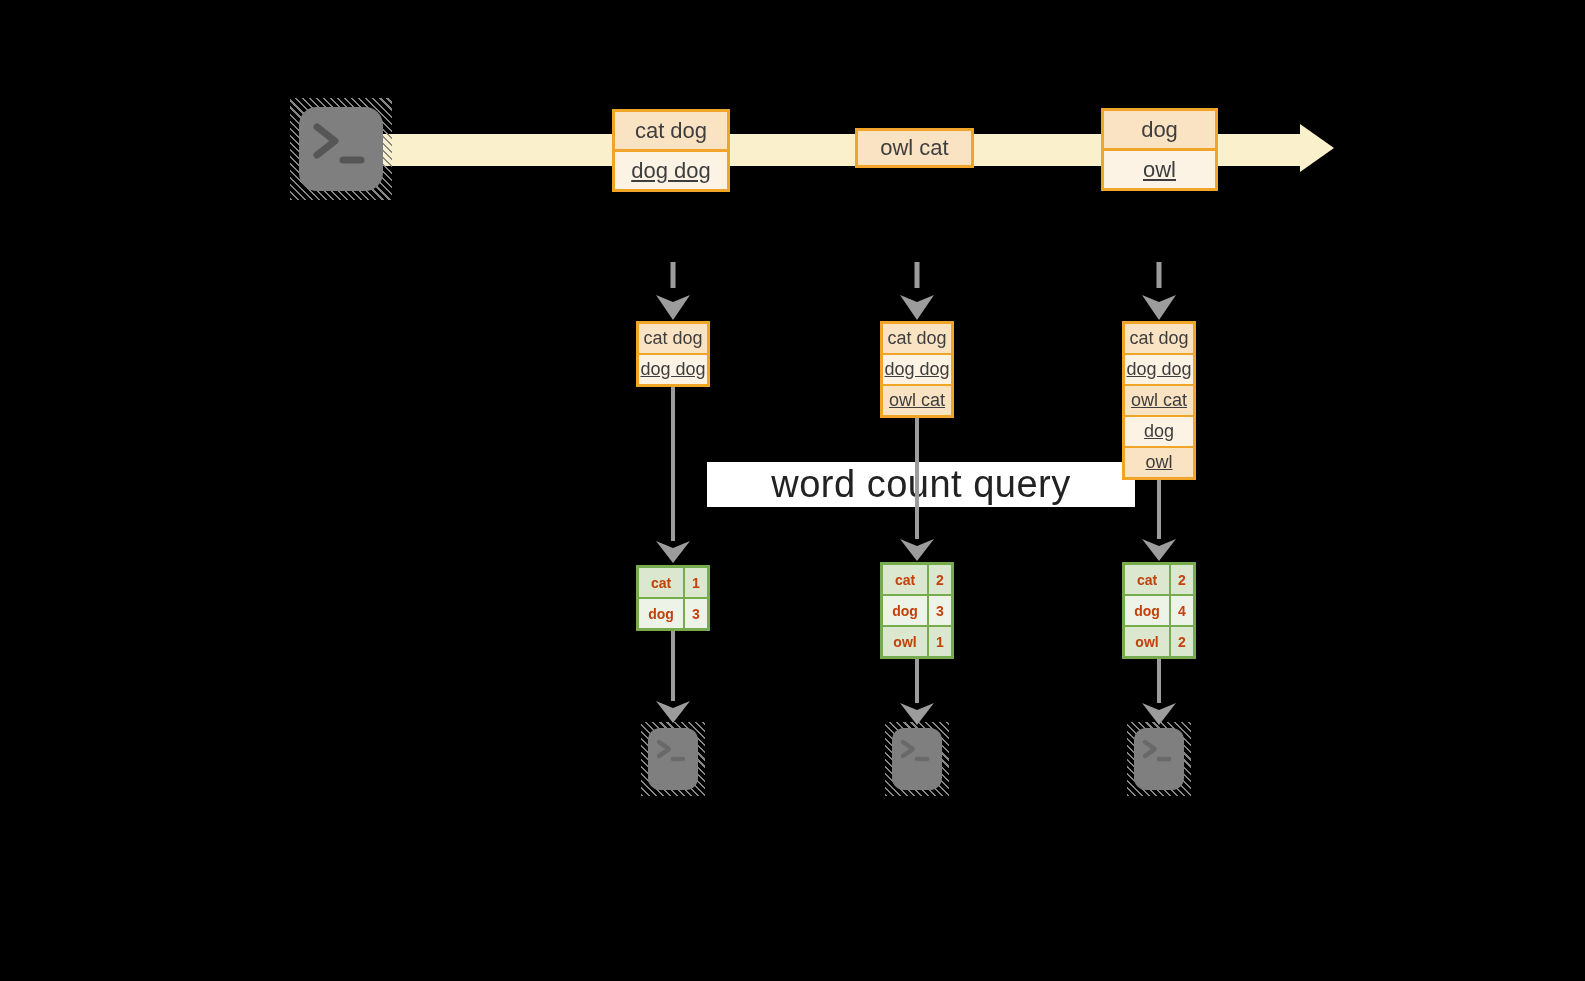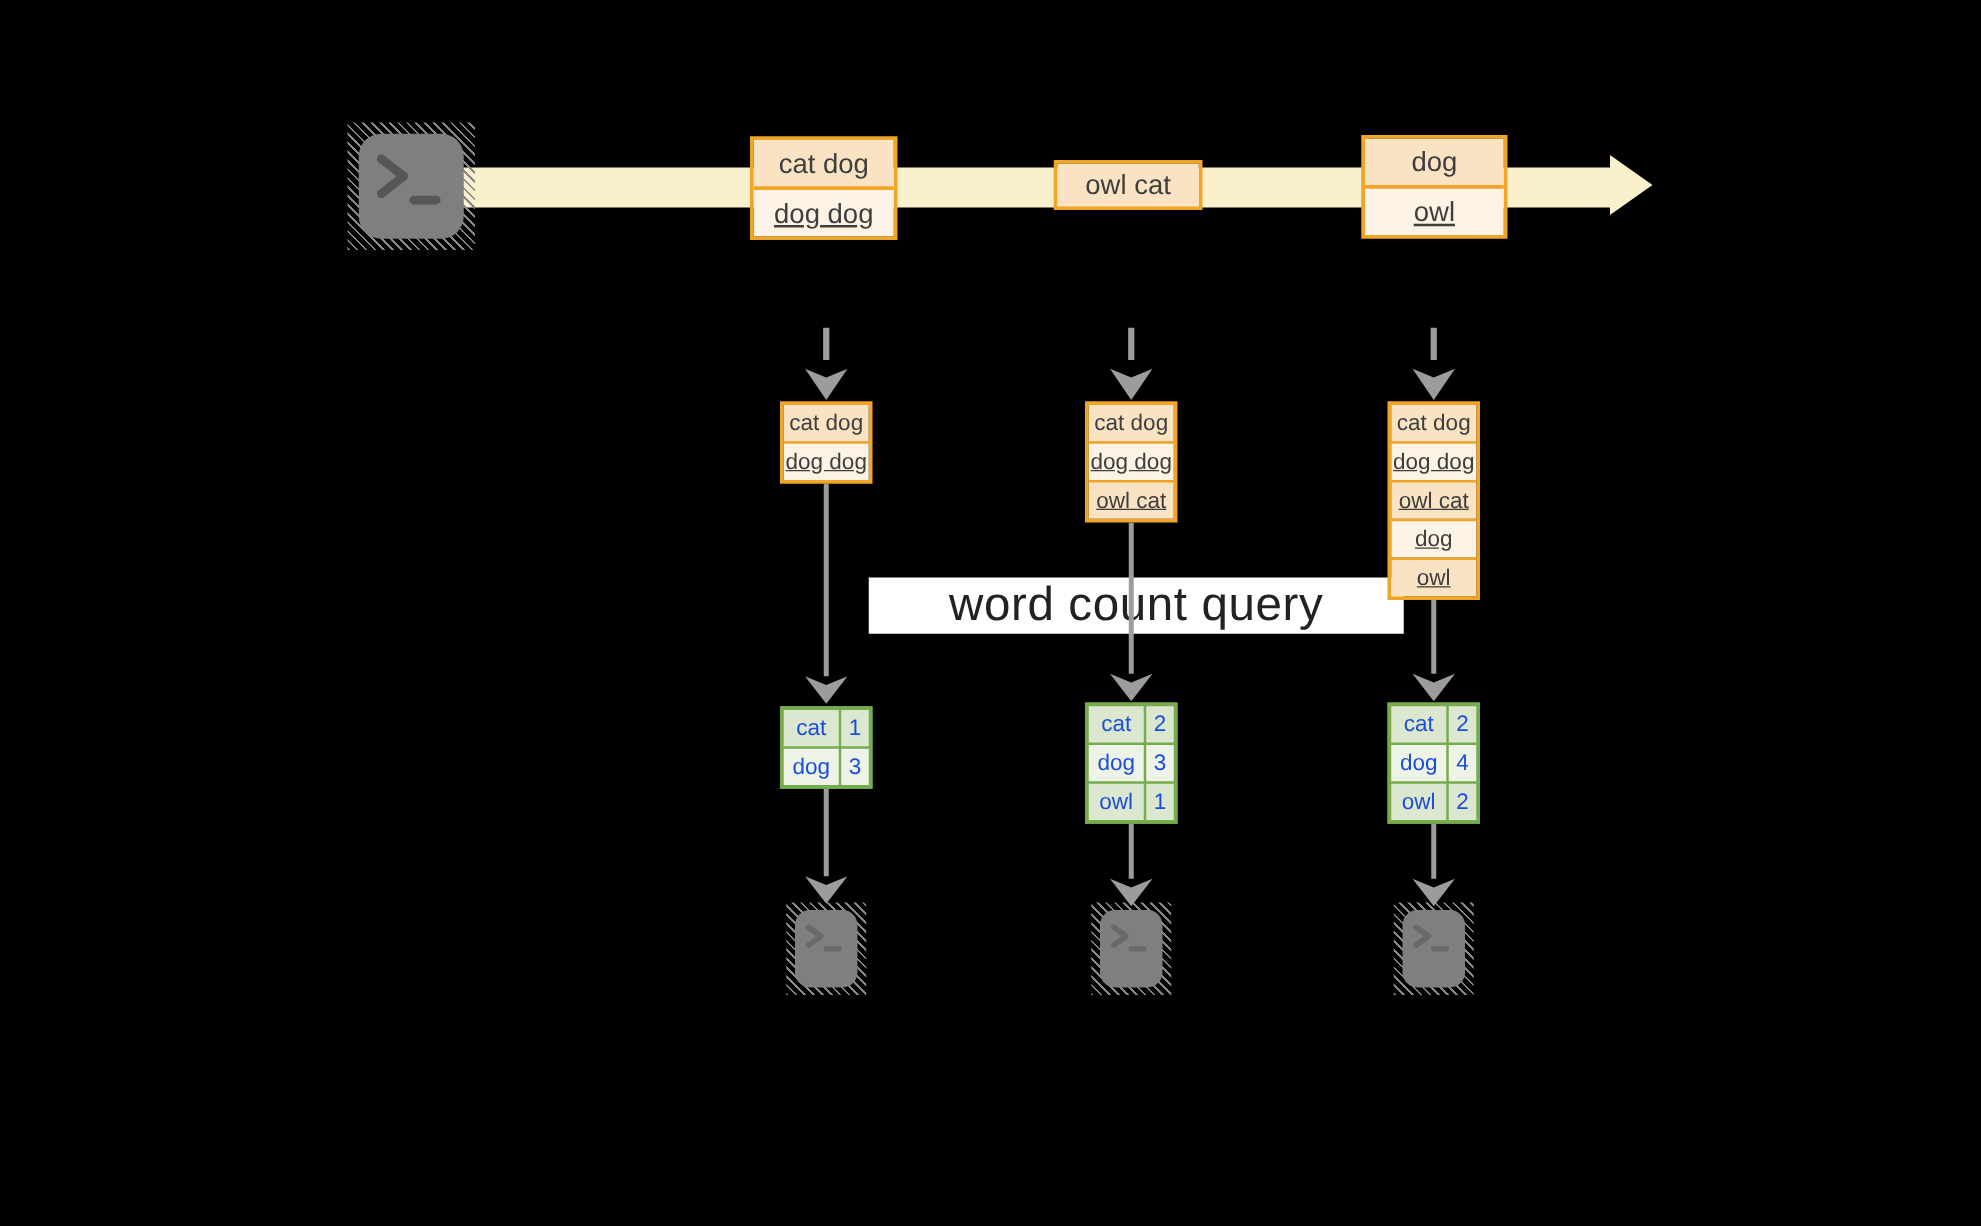--- a/index.html
+++ b/index.html
@@ -12,20 +12,21 @@
     --band:#FBF0CC;
     --gray:#9C9C9C;
     --ink:#3E3E3E;
     --gink:#575757;
     --termgray:#7F7F7F;
   }
   html,body{margin:0;padding:0;background:#000;}
   #canvas{
     position:relative;width:1511px;height:981px;background:#000;overflow:hidden;
     font-family:"Liberation Sans",sans-serif;
+    margin-left:12px;
   }
   
   .band{position:absolute;background:var(--band);z-index:0;}
   
   .term{
     position:absolute;
     background-image:repeating-linear-gradient(45deg,#878787 0 1.5px,transparent 1.5px 5px);
   }
   .term .plate{
     position:absolute;background:var(--termgray);
@@ -43,21 +44,21 @@
   .sbox .cell{height:29px;font-size:18px;}
   .sbox .cell + .cell{border-top:2px solid var(--orange);}
   
   .gtable{
     position:absolute;z-index:2;box-sizing:border-box;
     border:3px solid var(--green);background:var(--green);
     display:grid;grid-template-columns:44px 22px;gap:2px;width:74px;
   }
   .gtable .gc{
     height:29px;display:flex;align-items:center;justify-content:center;
-    font-size:18px;color:#1d4ed8;background:var(--green-l);
+    font-size:14px;color:#c2410c;background:var(--green-l);font-weight:bold;
   }
   .gtable .gc.dark{background:var(--green-d);}
   
   .arr{position:absolute;z-index:1;}
   .arr polygon,.arr rect{fill:var(--gray);}
   
   .wband{
     position:absolute;background:#fff;z-index:2;
     display:flex;align-items:center;justify-content:center;
     font-size:38px;font-weight:300;color:#222;letter-spacing:.5px;

